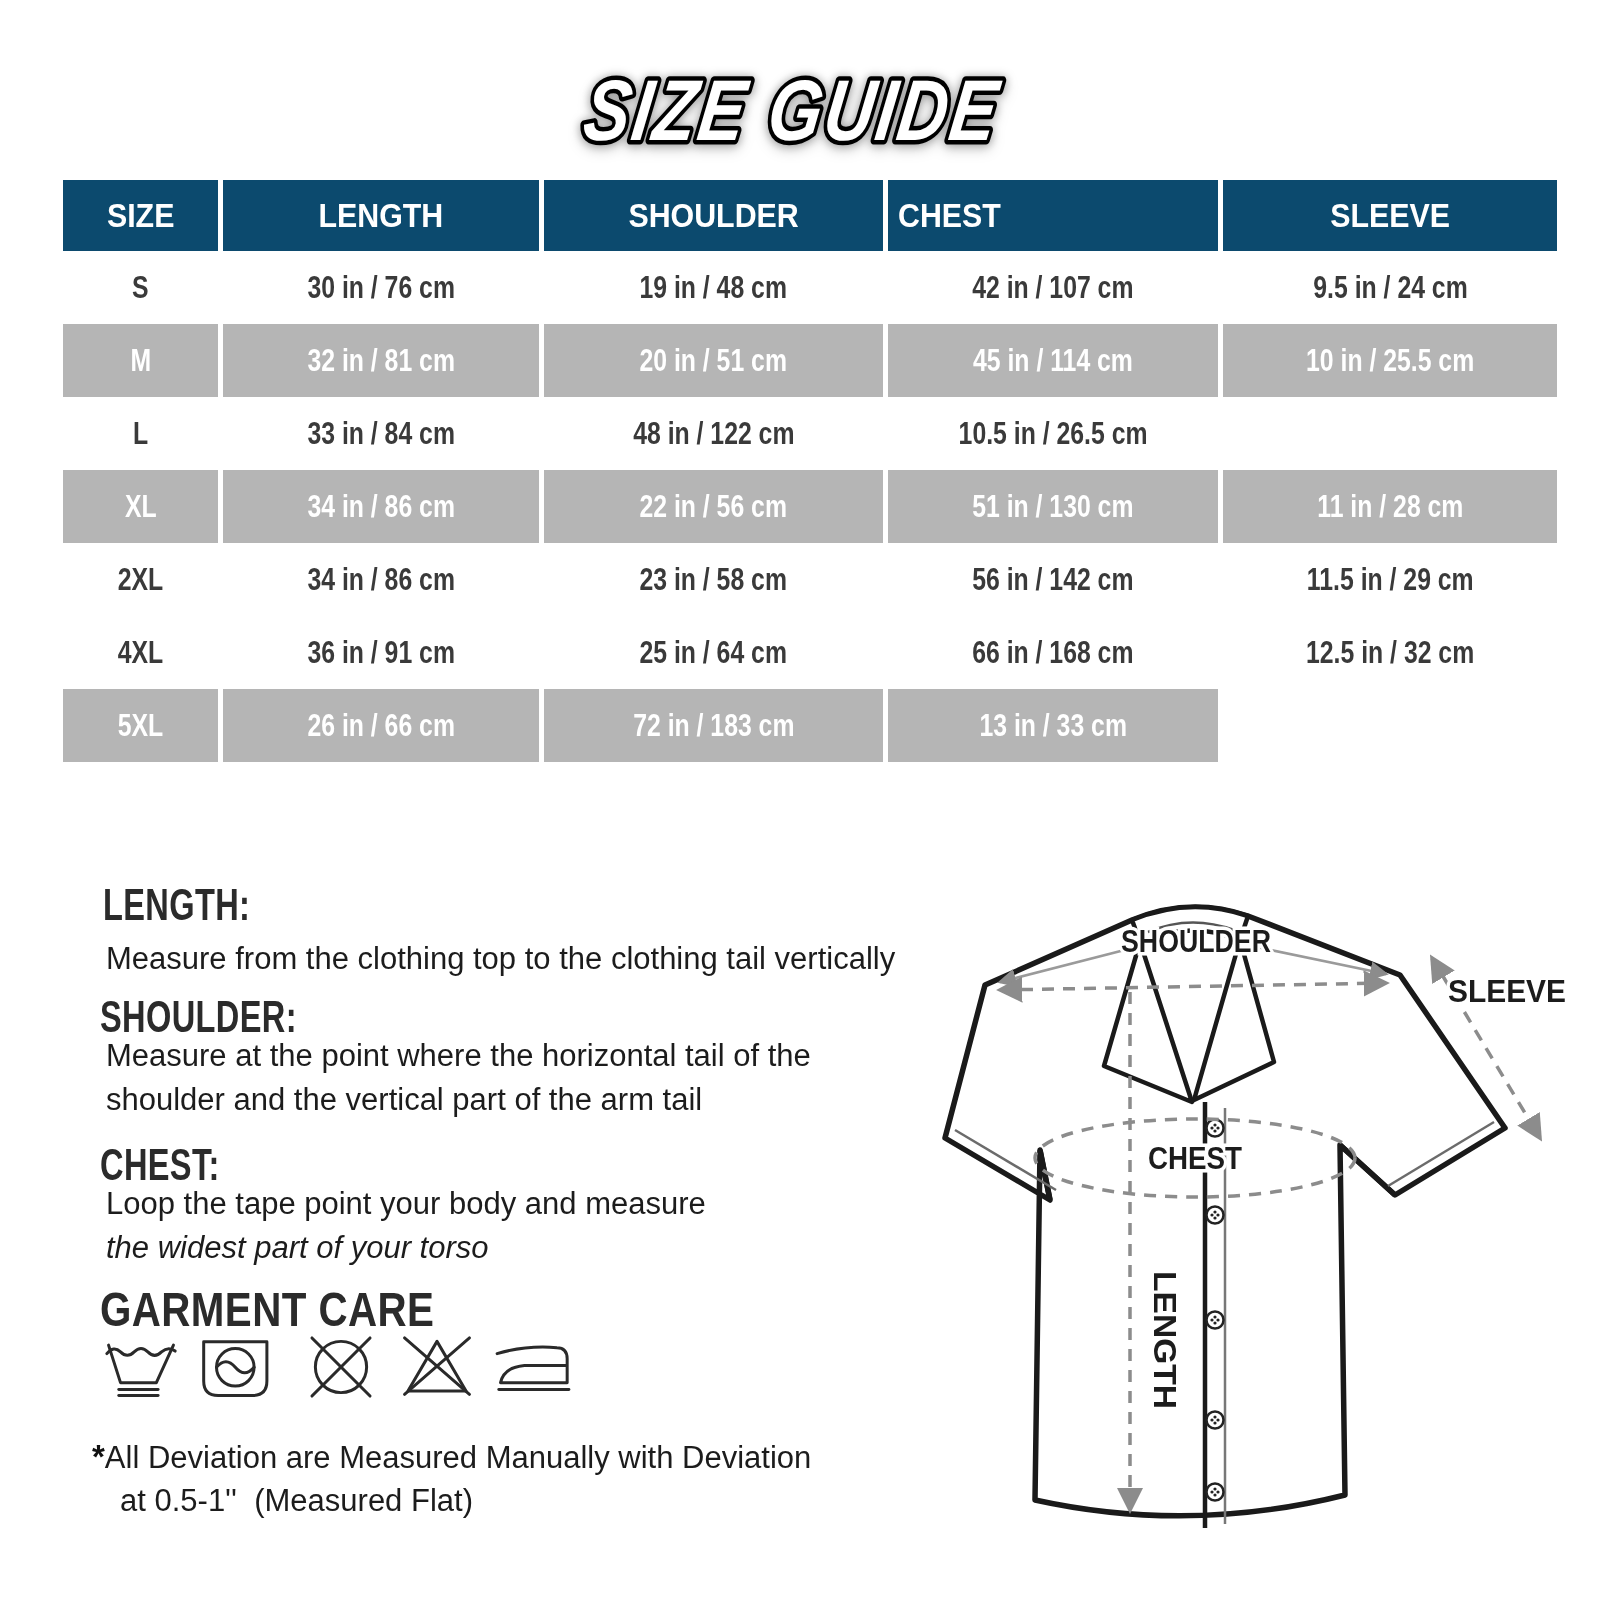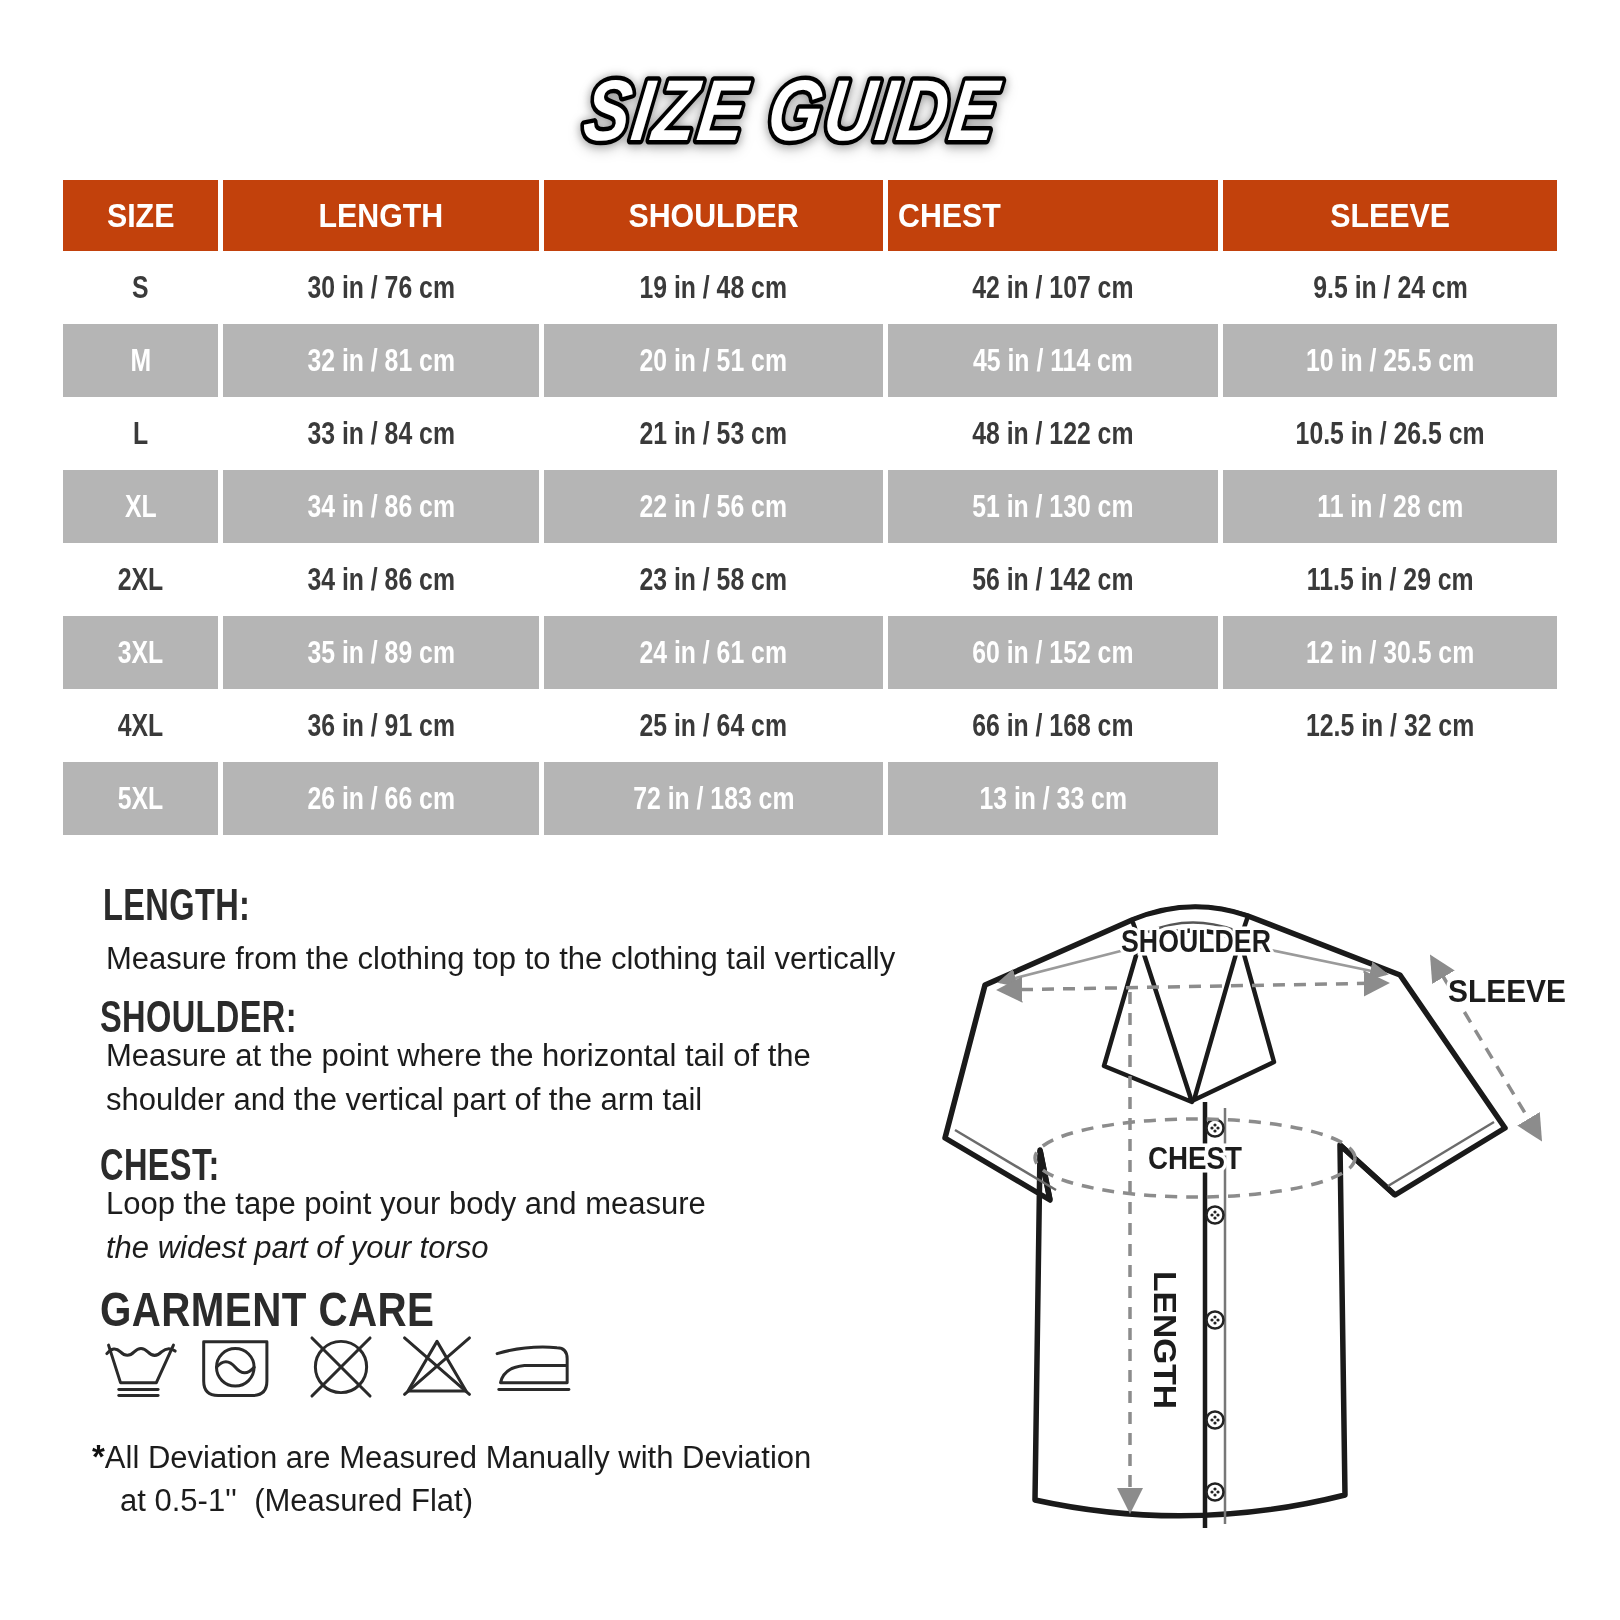--- a/index.html
+++ b/index.html
@@ -9,21 +9,21 @@
   }
   
   .title-wrap{position:absolute;left:0;top:38px;width:1620px;height:130px;}
   .title-svg{filter:drop-shadow(0 0 5px rgba(0,0,0,.30)) drop-shadow(0 5px 6px rgba(0,0,0,.18));}
   
   .size-table{position:absolute;left:63px;top:180px;width:1494px;}
   .t-row{display:grid;grid-template-columns:155px 316px 339px 330px 334px;column-gap:5px;height:73px;}
   .t-row.head{height:71px;}
   .cell{display:flex;align-items:center;justify-content:center;font-weight:bold;font-size:31px;color:#3a3a3a;background:#ffffff;}
   .cell > span{display:inline-block;transform:scaleX(.80);transform-origin:center;white-space:nowrap;}
-  .t-row.head .cell{background:#c2410c;color:#ffffff;font-size:33px;}
+  .t-row.head .cell{background:#0c4a6e;color:#ffffff;font-size:33px;}
   .t-row.head .cell > span{transform:scaleX(.92);}
   .t-row.head .cell.chest-h{justify-content:flex-start;padding-left:10px;}
   .t-row.head .cell.chest-h > span{transform-origin:left;}
   .t-row.gray .cell{background:#b5b5b5;color:#ffffff;}
   
   .m-head{position:absolute;font-weight:bold;font-size:44px;color:#2b2b2b;letter-spacing:.5px;
           transform:scaleX(.74);transform-origin:left;white-space:nowrap;}
   .m-head.big{font-size:48px;transform:scaleX(.84);}
   .m-line{position:absolute;font-size:31px;color:#1c1c1c;white-space:pre;}
   .fn-star{font-weight:bold;font-size:33px;color:#111;}
@@ -99,23 +99,20 @@
   </div>
 
   <div class="t-row">
     <div class="cell">
         <span>L</span>
       </div>
     <div class="cell">
         <span>33 in / 84 cm</span>
       </div>
     <div class="cell">
-        <span>21 in / 53 cm</span>
-      </div>
-    <div class="cell">
         <span>48 in / 122 cm</span>
       </div>
     <div class="cell">
         <span>10.5 in / 26.5 cm</span>
       </div>
   </div>
 
   <div class="t-row gray">
     <div class="cell">
         <span>XL</span>
@@ -145,37 +142,20 @@
         <span>23 in / 58 cm</span>
       </div>
     <div class="cell">
         <span>56 in / 142 cm</span>
       </div>
     <div class="cell">
         <span>11.5 in / 29 cm</span>
       </div>
   </div>
 
-  <div class="t-row gray">
-    <div class="cell">
-        <span>3XL</span>
-      </div>
-    <div class="cell">
-        <span>35 in / 89 cm</span>
-      </div>
-    <div class="cell">
-        <span>24 in / 61 cm</span>
-      </div>
-    <div class="cell">
-        <span>60 in / 152 cm</span>
-      </div>
-    <div class="cell">
-        <span>12 in / 30.5 cm</span>
-      </div>
-  </div>
 
   <div class="t-row">
     <div class="cell">
         <span>4XL</span>
       </div>
     <div class="cell">
         <span>36 in / 91 cm</span>
       </div>
     <div class="cell">
         <span>25 in / 64 cm</span>

